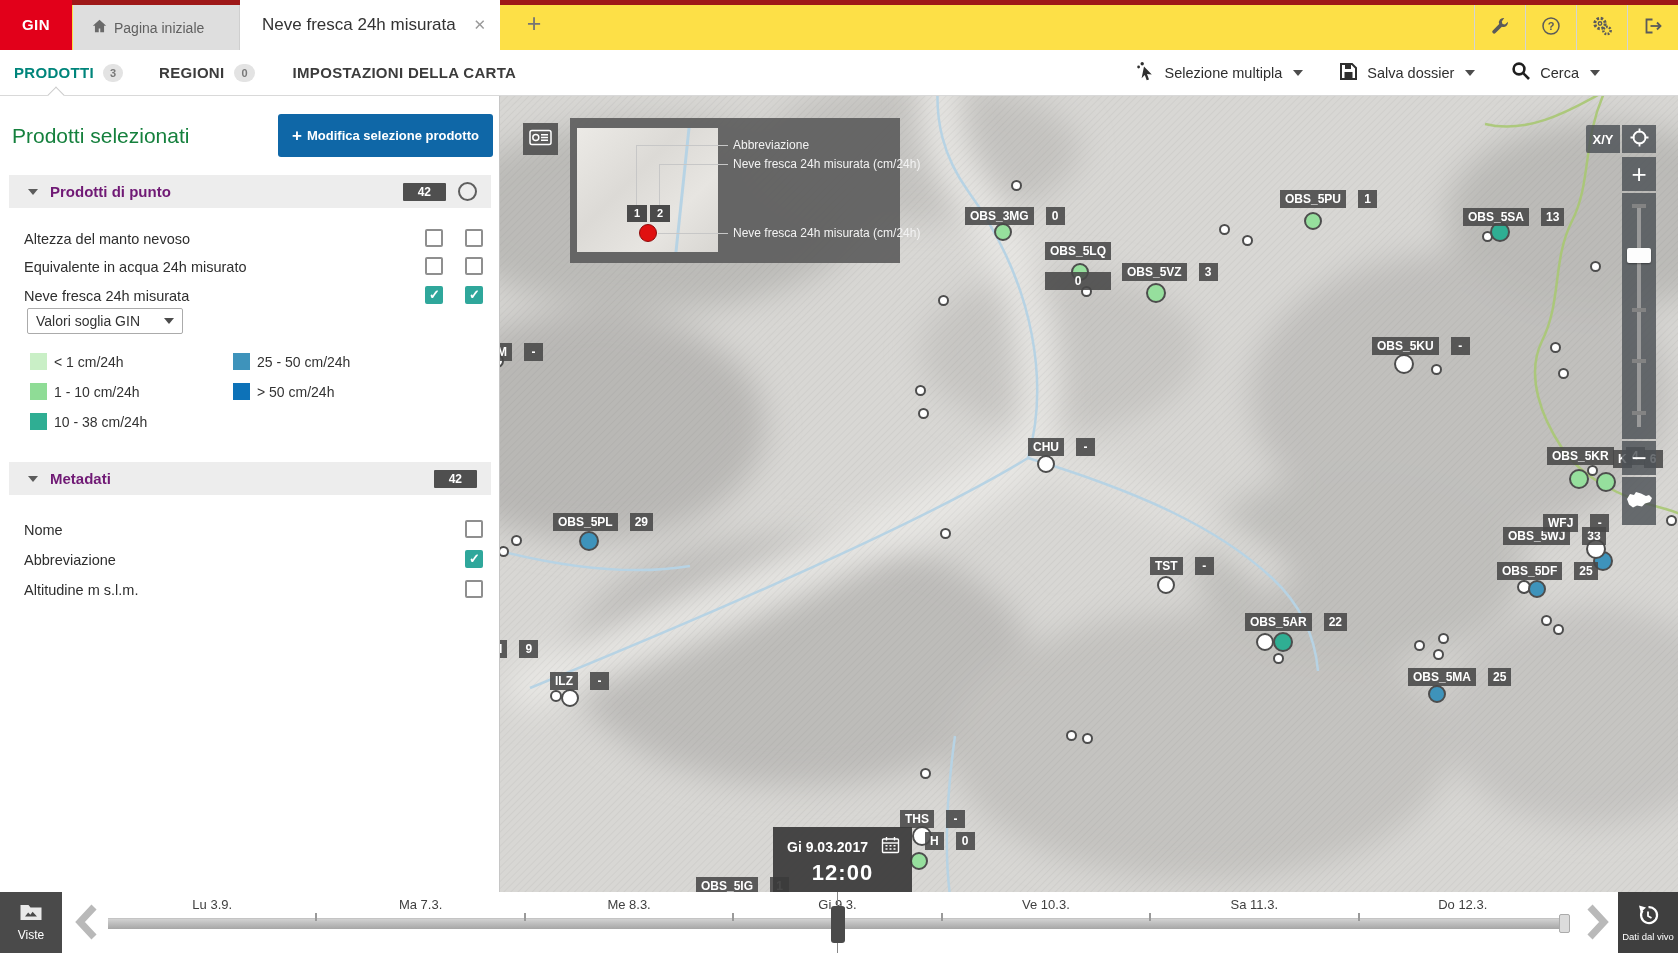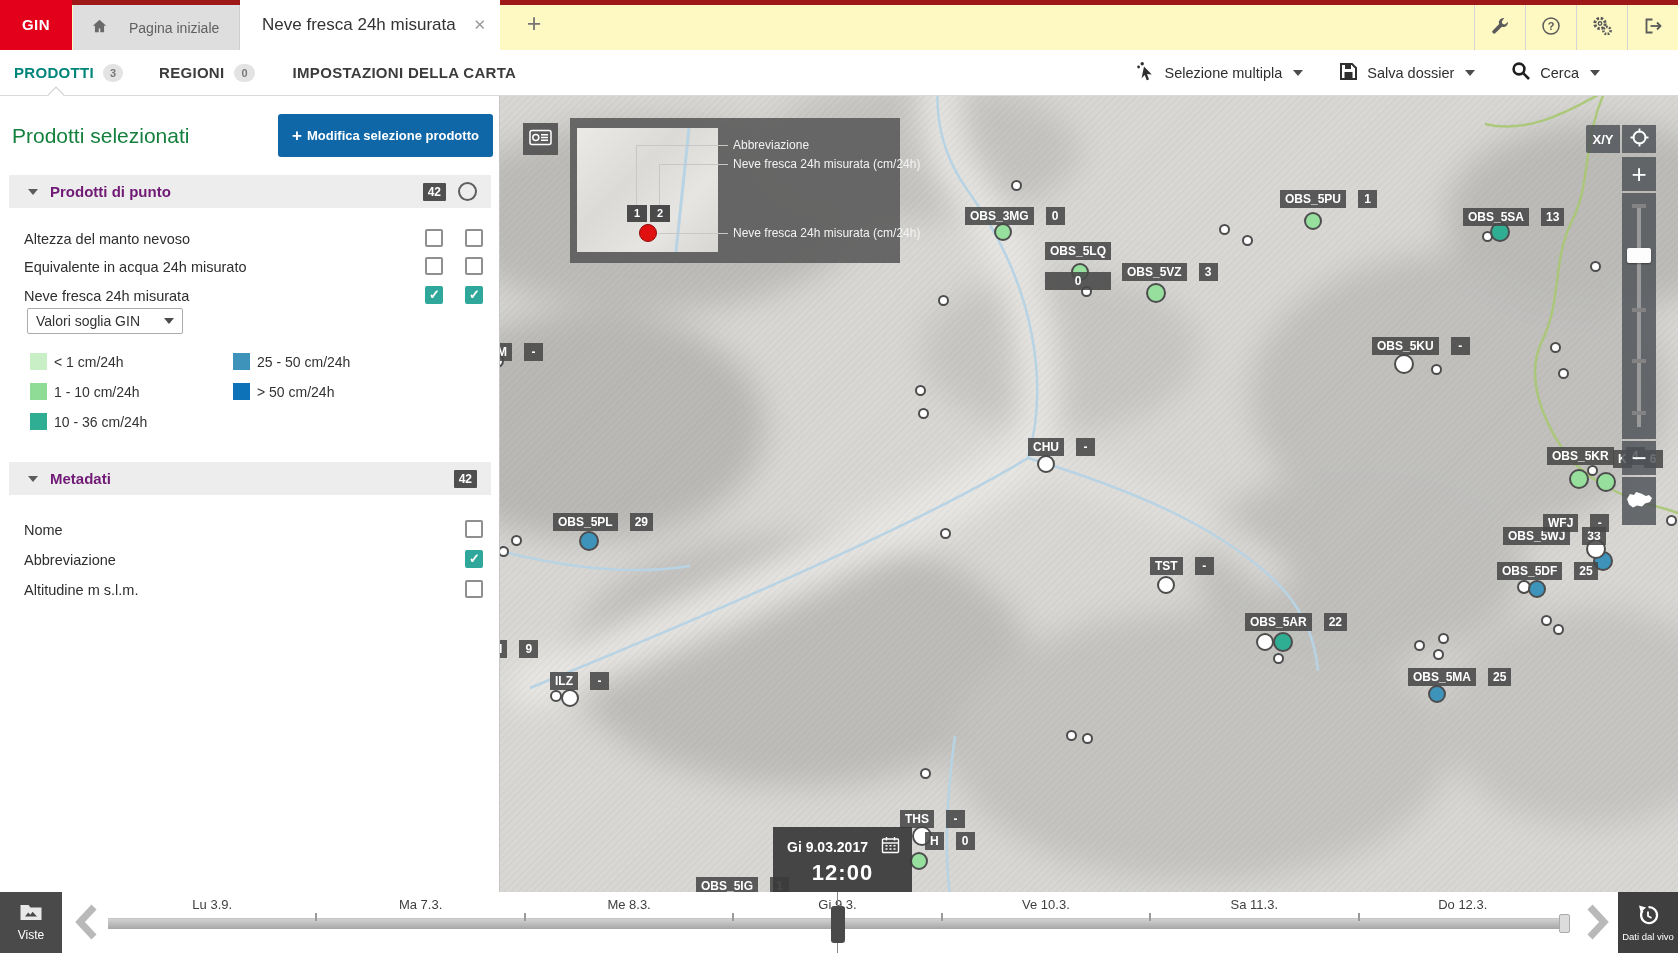--- a/index.html
+++ b/index.html
@@ -1,24 +1,24 @@
 <!DOCTYPE html>
 <html><head>
 <meta charset="utf-8">
 <style>
   html,body{margin:0;padding:0;background:#888;}
   #root{position:relative;width:1678px;height:953px;background:#fff;overflow:hidden;
         font-family:"Liberation Sans",sans-serif;-webkit-font-smoothing:antialiased;}
   
-  .hdr{position:absolute;left:0;top:0;width:100%;height:50px;background:#fef9c3;}
+  .hdr{position:absolute;left:0;top:0;width:100%;height:50px;background:#fde047;}
   .hdr-strip{position:absolute;left:0;top:0;width:100%;height:5px;background:#9e1818;}
   .logo{position:absolute;left:0;top:0;width:72px;height:50px;background:#e2001a;color:#fff;
         font-size:15px;font-weight:700;line-height:50px;text-align:center;letter-spacing:.5px;z-index:2;}
   .tab-home{position:absolute;left:73px;top:5px;width:167px;height:45px;background:#dedede;
-        display:flex;align-items:center;gap:20px;padding-left:17px;box-sizing:border-box;
+        display:flex;align-items:center;gap:5px;padding-left:17px;box-sizing:border-box;
         color:#606060;font-size:14px;border-right:1px solid #cfcfcf;}
   .tab-active{position:absolute;left:240px;top:0;width:260px;height:50px;background:#fff;
         display:flex;align-items:center;padding:0 14px 0 22px;box-sizing:border-box;font-size:17px;color:#333;z-index:2;}
   .tab-close{margin-left:auto;color:#9a9a9a;font-size:15px;cursor:pointer;}
   .newtab{position:absolute;left:521px;top:9px;font-size:25px;color:#757575;width:26px;text-align:center;}
   .hdr-icons{position:absolute;right:0;top:5px;height:45px;display:flex;}
   .hicon{width:50px;display:flex;align-items:center;justify-content:center;border-left:1px solid #d4d4d4;}
   
   .tb{position:absolute;left:0;top:50px;width:100%;height:46px;background:#fff;
       border-bottom:1px solid #d9d9d9;display:flex;align-items:center;box-sizing:border-box;z-index:4;}
@@ -34,21 +34,21 @@
   .side{position:absolute;left:0;top:96px;width:500px;bottom:61px;background:#fff;z-index:3;border-right:1px solid #c6c6c6;box-sizing:border-box;}
   .side-title{position:absolute;left:12px;top:28px;font-size:21px;color:#15803d;}
   .side-btn{position:absolute;left:278px;top:18px;width:215px;height:43px;background:#0f67a7;color:#fff;
         border:none;border-radius:3px;font-family:inherit;font-size:13px;font-weight:700;cursor:pointer;
         display:flex;align-items:center;justify-content:center;gap:5px;}
   .side-btn .plus{font-size:17px;font-weight:700;}
   .sec{position:absolute;left:9px;width:482px;height:33px;background:#ededed;
        display:flex;align-items:center;padding:0 14px 0 19px;box-sizing:border-box;gap:12px;}
   .tri{width:0;height:0;border-left:5px solid transparent;border-right:5px solid transparent;border-top:6px solid #5c5c5c;}
   .sec-title{font-size:15px;font-weight:700;color:#701a75;}
-  .sec-badge{margin-left:auto;background:#4f4f4f;color:#fff;font-size:12px;font-weight:700;padding:2px 5px;border-radius:1px;}
+  .sec-badge{margin-left:auto;background:#4f4f4f;color:#fff;font-size:12px;font-weight:700;padding:2px 15px;border-radius:1px;}
   .sec-radio{width:19px;height:19px;border:2px solid #5e5e5e;border-radius:50%;box-sizing:border-box;}
   .prow{position:absolute;left:0;width:500px;height:24px;}
   .prow .lbl{position:absolute;left:24px;top:2px;font-size:14.5px;color:#2e2e2e;}
   .cb{position:absolute;top:0;width:18px;height:18px;border:2px solid #8f8f8f;border-radius:2px;background:#fff;box-sizing:border-box;}
   .cb.on{background:#2fa79b;border-color:#2fa79b;}
   .cb.on::after{content:"\2713";position:absolute;left:2px;top:-1px;color:#fff;font-size:13px;font-weight:700;}
   .cb1{left:425px;} .cb2{left:465px;}
   .selbox{position:absolute;left:27px;top:212px;width:156px;height:26px;border:1px solid #ababab;border-radius:2px;
         display:flex;align-items:center;padding:0 8px;box-sizing:border-box;font-size:14px;color:#333;background:#fff;}
   .selbox .caret{margin-left:auto;}
@@ -253,21 +253,21 @@
         <div class="lgd-item" style="left: 30px; top: 257px; justify-content: space-between;">
           <span class="lgd-sw" style="background: rgb(201, 239, 198);"></span>
           <span>&lt; 1  cm/24h</span>
         </div>
         <div class="lgd-item" style="left: 30px; top: 287px;">
           <span class="lgd-sw" style="background: rgb(143, 220, 150);"></span>
           <span>1 - 10  cm/24h</span>
         </div>
         <div class="lgd-item" style="left: 30px; top: 317px;">
           <span class="lgd-sw" style="background: rgb(47, 174, 147);"></span>
-          <span>10 - 36  cm/24h</span>
+          <span>10 - 38  cm/24h</span>
         </div>
         <div class="lgd-item" style="left: 233px; top: 257px;">
           <span class="lgd-sw" style="background: rgb(62, 147, 187);"></span>
           <span>25 - 50  cm/24h</span>
         </div>
         <div class="lgd-item" style="left: 233px; top: 287px;">
           <span class="lgd-sw" style="background: rgb(13, 114, 184);"></span>
           <span>&gt; 50 cm/24h</span>
         </div>
       </div>

